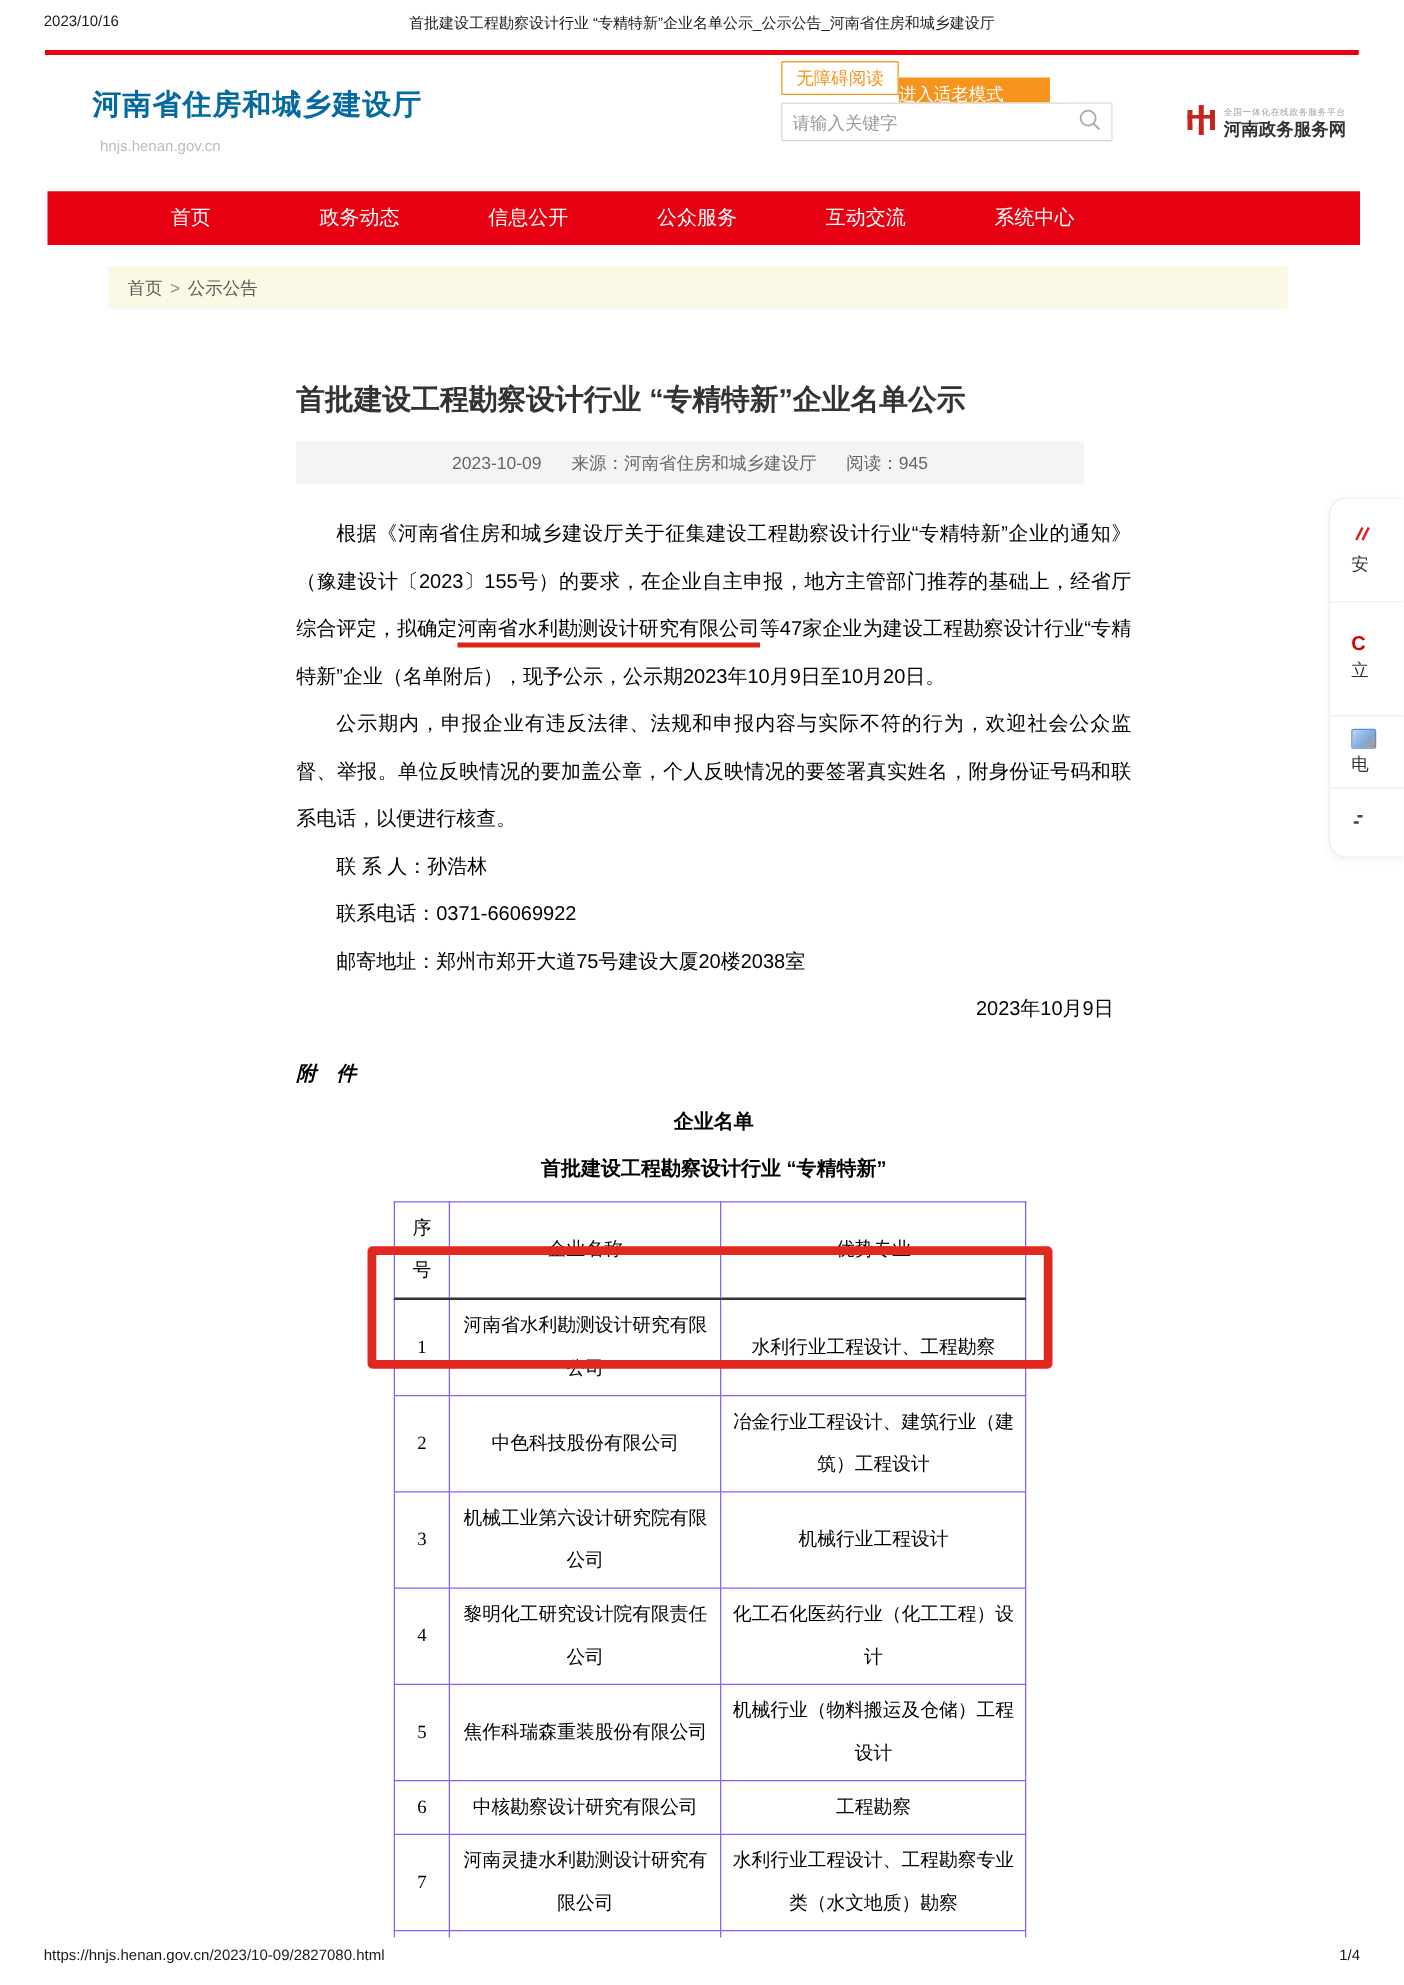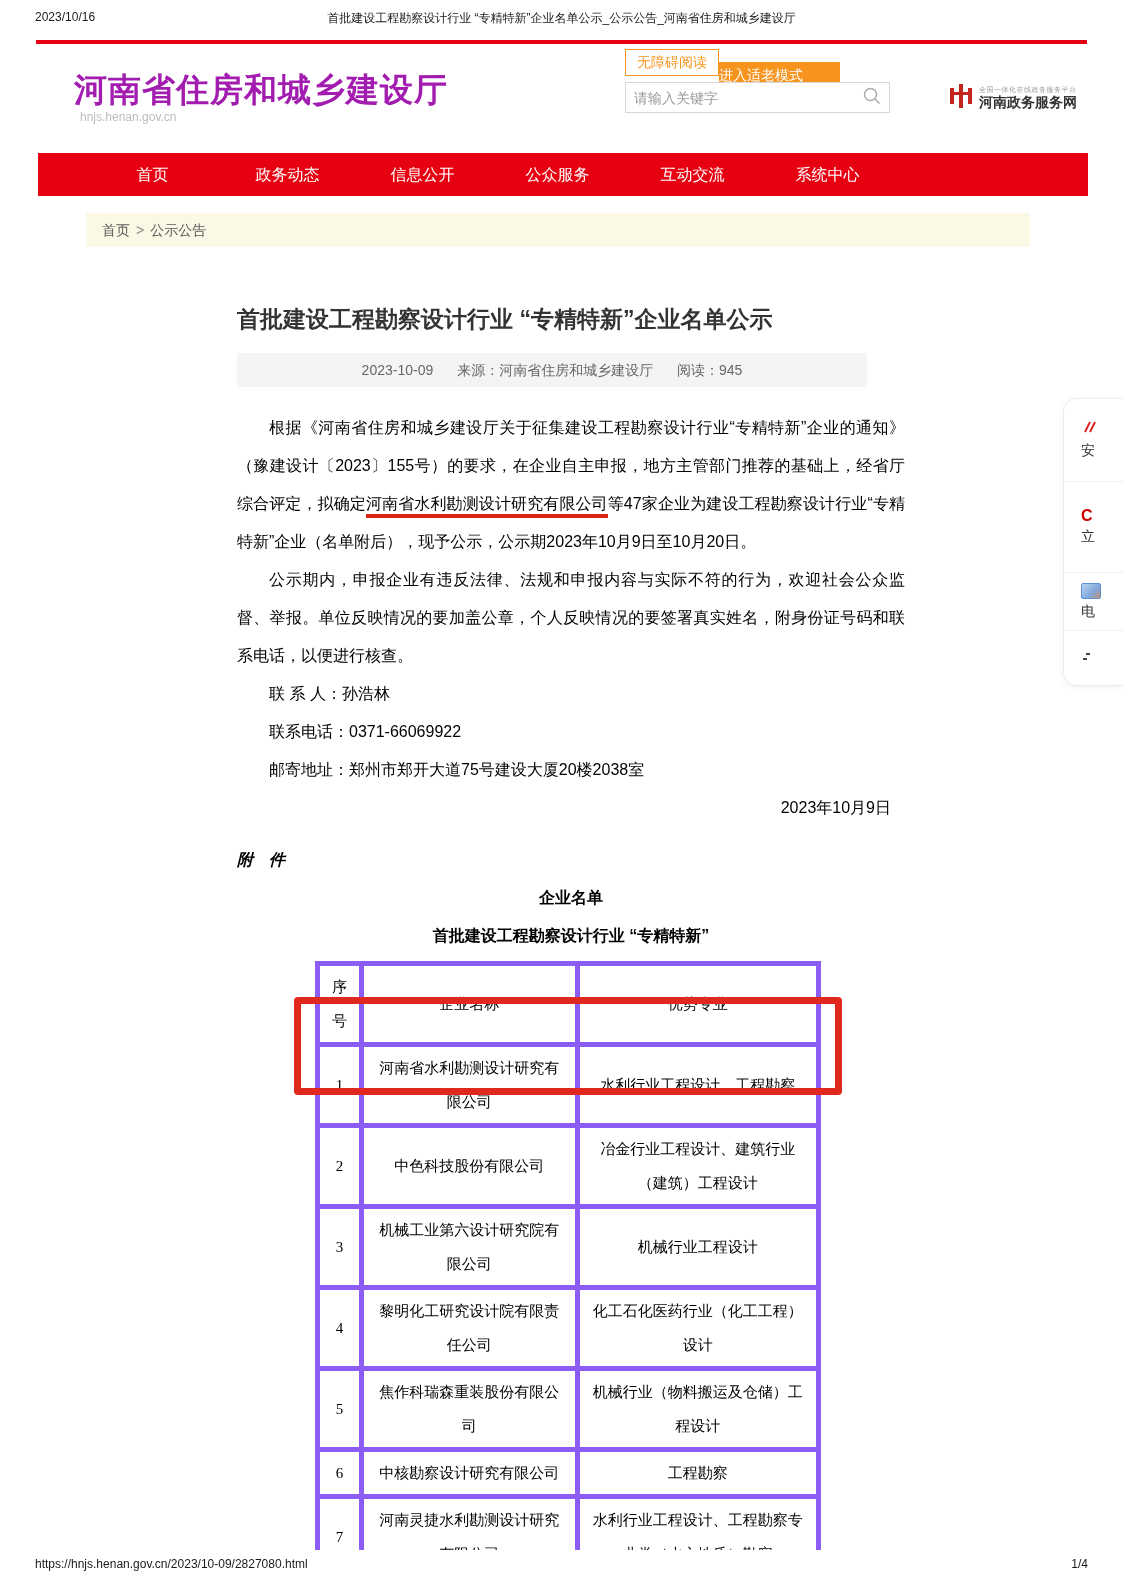--- a/index.html
+++ b/index.html
@@ -8,21 +8,21 @@
 
   
   .print-date{position:absolute;left:35px;top:10px;font-size:12px;color:#1a1a1a;}
   .print-title{position:absolute;left:180px;right:180px;top:10px;text-align:center;font-size:12px;color:#1a1a1a;}
   .print-url{position:absolute;left:35px;top:1557px;font-size:12px;color:#1a1a1a;}
   .print-page{position:absolute;right:35px;top:1557px;font-size:12px;color:#1a1a1a;}
   .bottom-mask{position:absolute;left:0;top:1550px;width:100%;height:38px;background:#fff;}
 
   
   .top-rule{position:absolute;left:36px;right:36px;top:40px;height:4px;background:#e60012;}
-  .logo-name{position:absolute;left:74px;top:68px;font-size:33px;font-weight:bold;color:#a21caf;letter-spacing:1px;}
+  .logo-name{position:absolute;left:74px;top:68px;font-size:23px;font-weight:bold;color:#0369a1;letter-spacing:1px;}
   .logo-domain{position:absolute;left:80px;top:110px;font-size:12px;color:#bcbcbc;}
 
   .btn-accessibility{position:absolute;left:625px;top:49px;width:94px;height:27px;box-sizing:border-box;
       border:1px solid #f7941d;background:#fff;color:#f7941d;font-size:14px;text-align:center;line-height:25px;cursor:pointer;}
   .btn-elder{position:absolute;left:719px;top:62px;width:121px;height:27px;background:#f7941d;color:#fff;
       font-size:14px;text-align:left;line-height:27px;cursor:pointer;}
 
   .search-box{position:absolute;left:625px;top:82px;width:265px;height:31px;box-sizing:border-box;
       border:1px solid #d8d8d8;background:#fff;display:flex;align-items:center;}
   .search-box input{flex:1;border:none;outline:none;font-size:14px;color:#333;padding:0 8px;
@@ -56,21 +56,21 @@
   .article-body p{margin:0;text-indent:2em;}
   .company-underline{border-bottom:4px solid #dd2418;padding-bottom:2px;}
   .sign-date{text-align:right !important;text-indent:0 !important;padding-right:14px;}
   .att-label{font-weight:bold;text-indent:0 !important;margin-top:14px !important;font-style:italic;}
   .att-title{text-align:center;font-weight:bold;text-indent:0 !important;}
 
   
   .table-wrap{position:relative;margin:6px 0 0 78px;width:506px;}
   table.ent{border-collapse:collapse;width:506px;font-family:"Liberation Serif","DejaVu Serif",serif;
       font-size:15px;color:#000;}
-  table.ent th,table.ent td{border:5px solid #8b5cf6;text-align:center;vertical-align:middle;
+  table.ent th,table.ent td{border:1px solid #8b5cf6;text-align:center;vertical-align:middle;
       line-height:34px;padding:4px 8px;font-weight:normal;}
   table.ent thead th{border-bottom:2px solid #333;}
   .red-box{position:absolute;left:-21px;top:36px;width:548px;height:98px;border:7px solid #e0281e;
       border-radius:4px;box-sizing:border-box;pointer-events:none;}
 
   
   .float-panel{position:absolute;right:0;top:398px;width:60px;height:288px;background:#fff;
       border:1px solid #ececec;border-right:none;border-radius:14px 0 0 14px;
       box-shadow:0 2px 8px rgba(0,0,0,.05);box-sizing:border-box;overflow:hidden;}
   .float-item{border-bottom:1px solid #f0f0f0;display:flex;flex-direction:column;

